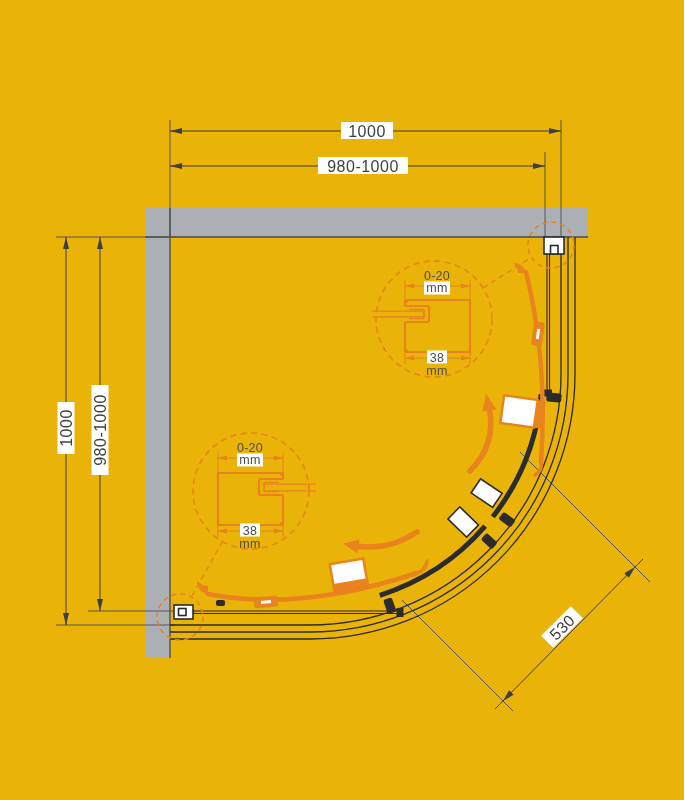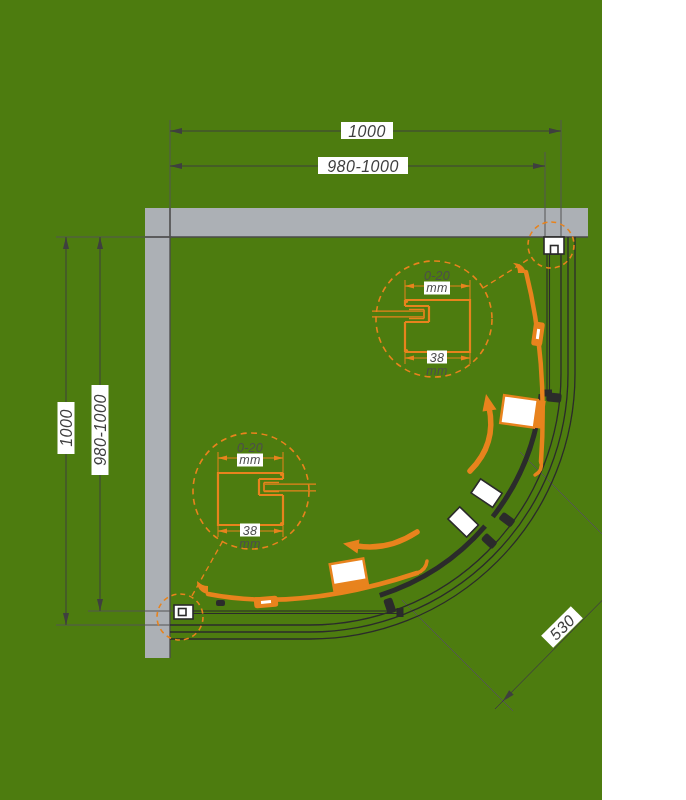--- a/index.html
+++ b/index.html
@@ -1,16 +1,16 @@
 <!DOCTYPE html>
 <html><head>
 <meta charset="utf-8">
 <style>
   html,body { margin:0; padding:0; background:#ffffff; }
-  .stage { width:602px; height:800px; position:relative; background:#4d7c0f; overflow:hidden;font-style:italic; }
+  .stage { width:684px; height:800px; position:relative; background:#eab308; overflow:hidden; }
   svg { display:block; }
   text { font-family:"Liberation Sans", sans-serif; fill:#3f3f3f; }
   .dim-text { font-size:16px; letter-spacing:0.5px; }
   .detail-text { font-size:12.5px; letter-spacing:0.3px; fill:#4d4d4d; }
 </style>
 </head>
 <body>
 
 <div class="stage">
 <svg width="686" height="800" viewBox="0 0 686 800">

